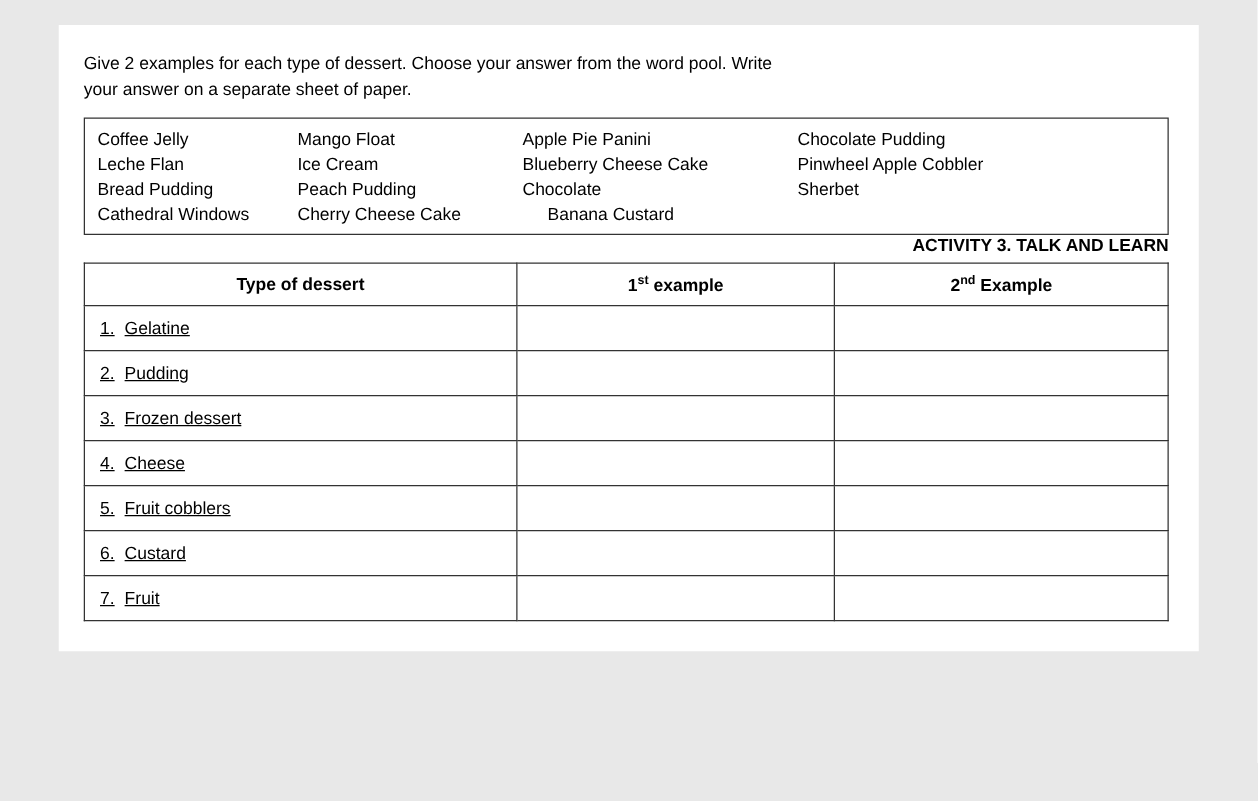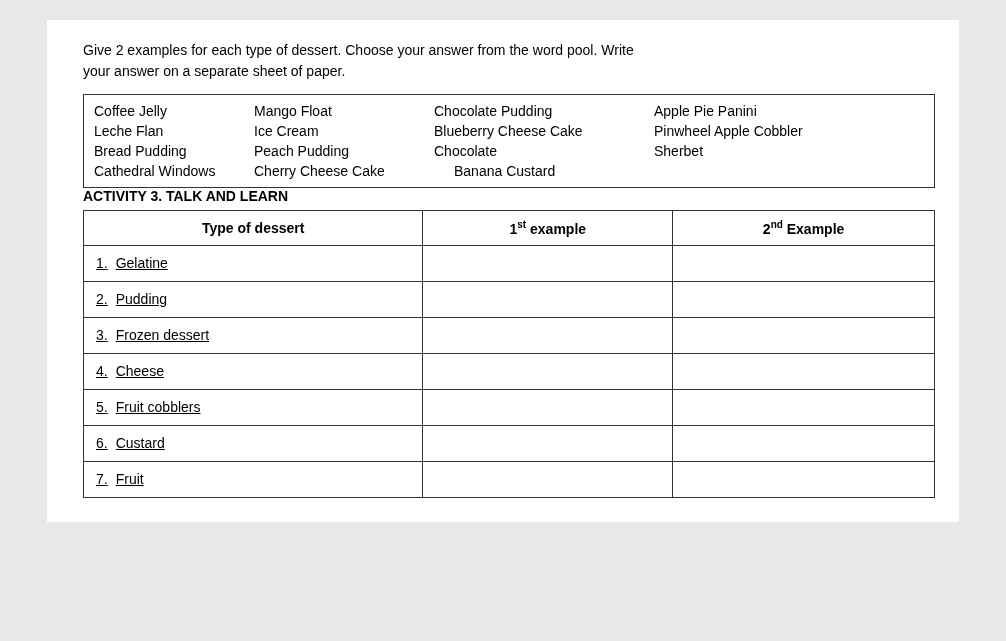--- a/index.html
+++ b/index.html
@@ -13,21 +13,21 @@
       font-size: 14px;
       display: flex;
       justify-content: center;
       align-items: flex-start;
       padding: 20px;
       min-height: 641px;
     }
     .page {
       background: #ffffff;
       width: 912px;
-      padding: 20px 24px 24px 36px;
+      padding: 20px 24px 24px 20px;
     }
     .instructions {
       font-size: 14px;
       line-height: 1.5;
       margin-bottom: 12px;
     }
     .word-pool {
       border: 1.5px solid #333;
       padding: 8px 10px;
     }
@@ -40,20 +40,21 @@
       grid-template-columns: 160px 200px auto;
       margin-bottom: 0;
     }
     .word-item {
       font-size: 14px;
     }
     .activity-title {
       font-weight: bold;
       font-size: 14px;
       margin-bottom: 6px;
+      text-align: right;
     }
     .main-table {
       width: 100%;
       border-collapse: collapse;
       border: 1.5px solid #333;
     }
     .main-table th, .main-table td {
       border: 1px solid #333;
       padding: 8px 12px;
       font-size: 14px;
@@ -84,22 +85,22 @@
 <div class="page">
   <p class="instructions">
     <span>Give 2 examples for each type of dessert. Choose your answer from the word pool. Write</span><br>
     <span>your answer on a separate sheet of paper.</span>
   </p>
 
   <div class="word-pool">
     <div class="word-pool-row">
       <span class="word-item">Coffee Jelly</span>
       <span class="word-item">Mango Float</span>
+      <span class="word-item">Apple Pie Panini</span>
       <span class="word-item">Chocolate Pudding</span>
-      <span class="word-item">Apple Pie Panini</span>
     </div>
     <div class="word-pool-row">
       <span class="word-item">Leche Flan</span>
       <span class="word-item">Ice Cream</span>
       <span class="word-item">Blueberry Cheese Cake</span>
       <span class="word-item">Pinwheel Apple Cobbler</span>
     </div>
     <div class="word-pool-row">
       <span class="word-item">Bread Pudding</span>
       <span class="word-item">Peach Pudding</span>

